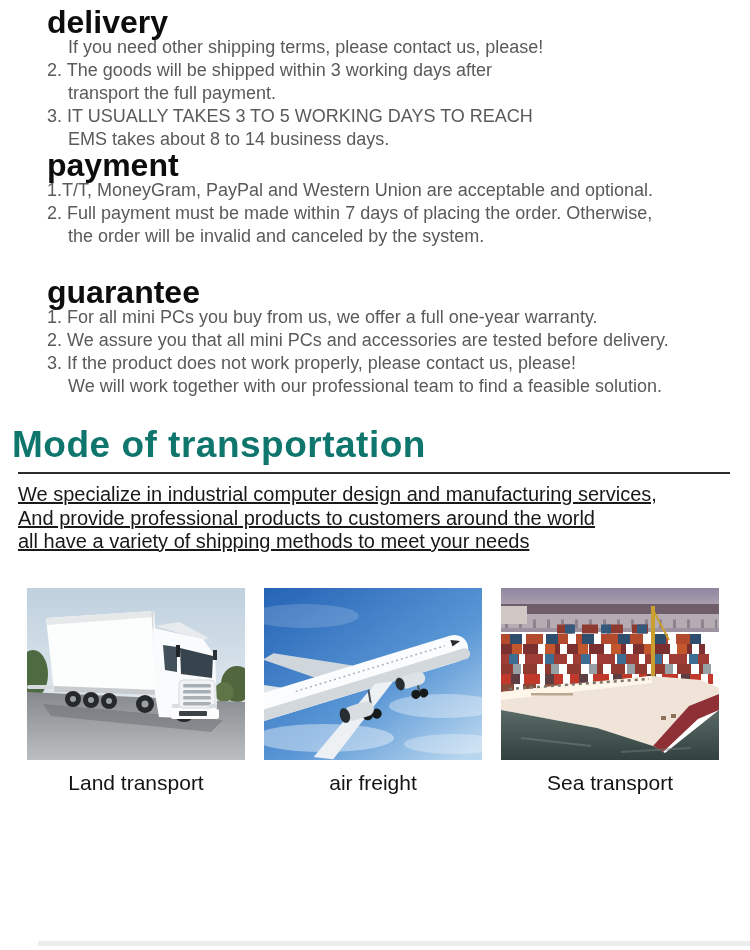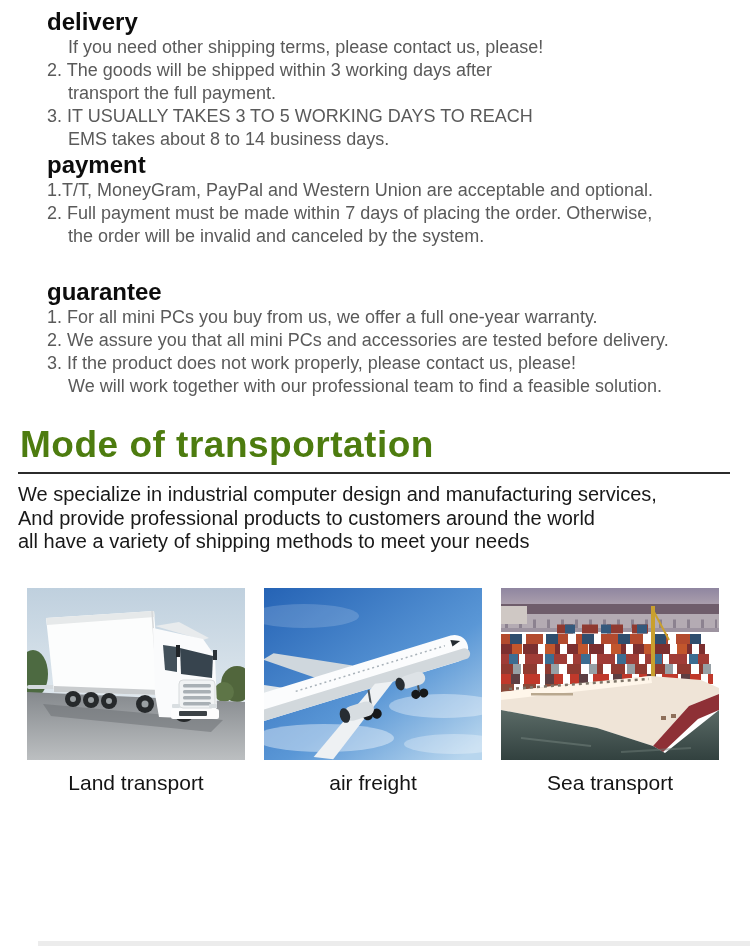--- a/index.html
+++ b/index.html
@@ -4,27 +4,27 @@
 <style>
   html,body { margin:0; padding:0; background:#ffffff; }
   .page {
     position:relative; width:750px; height:950px; background:#ffffff;
     font-family:"Liberation Sans","DejaVu Sans",sans-serif; overflow:hidden;
   }
   .sec { margin-left:47px; }
   .sec-delivery { padding-top:8px; }
   .sec-payment { }
   .sec-guarantee { margin-top:30px; }
-  .sec-title { font-size:24px; line-height:28px; font-weight:bold; color:#0d0d0d; }
+  .sec-title { font-size:32px; line-height:28px; font-weight:bold; color:#0d0d0d; }
   .sec-lines { font-size:18px; line-height:23px; color:#5a5a5a; }
   .line { white-space:nowrap; }
   .line.cont { padding-left:21px; }
-  .transport-title { margin:26px 0 0 20px; font-size:37px; line-height:42px; font-weight:bold; color:#4d7c0f; letter-spacing:0.5px; }
+  .transport-title { margin:26px 0 0 12px; font-size:37px; line-height:42px; font-weight:bold; color:#0f766e; letter-spacing:0.5px; }
   .rule { margin:6px 20px 0 18px; height:2px; background:#2b2b2b; }
-  .transport-para { margin:9px 0 0 18px; font-size:20px; line-height:23.5px; color:#191919; }
+  .transport-para { margin:9px 0 0 18px; font-size:20px; line-height:23.5px; color:#191919;text-decoration:underline; }
   .photos { display:flex; gap:19px; margin:34px 0 0 27px; }
   .photo { width:218px; height:172px; overflow:hidden; flex:0 0 auto; }
   .photo svg { display:block; }
   .captions { display:flex; gap:19px; margin:11px 0 13px 27px; }
   .caption { width:218px; text-align:center; font-size:21px; color:#141414; }
   .bottom-strip { position:absolute; left:38px; right:0; top:941px; height:5px; background:#ececec; }
 </style>
 </head>
 <body>
 

